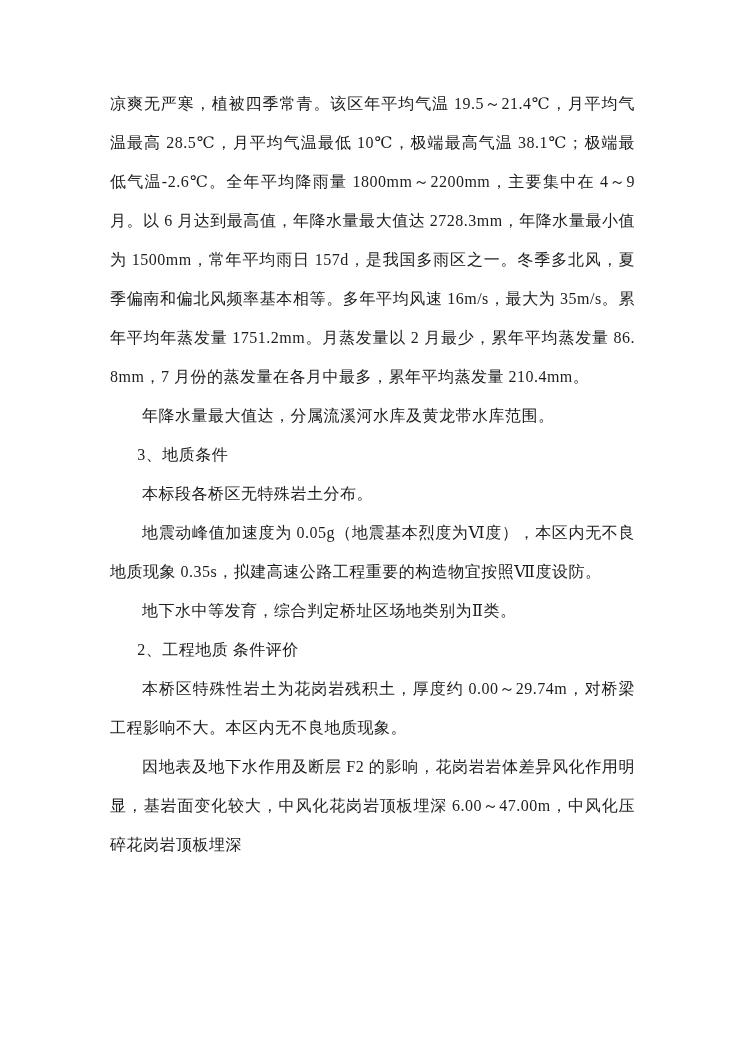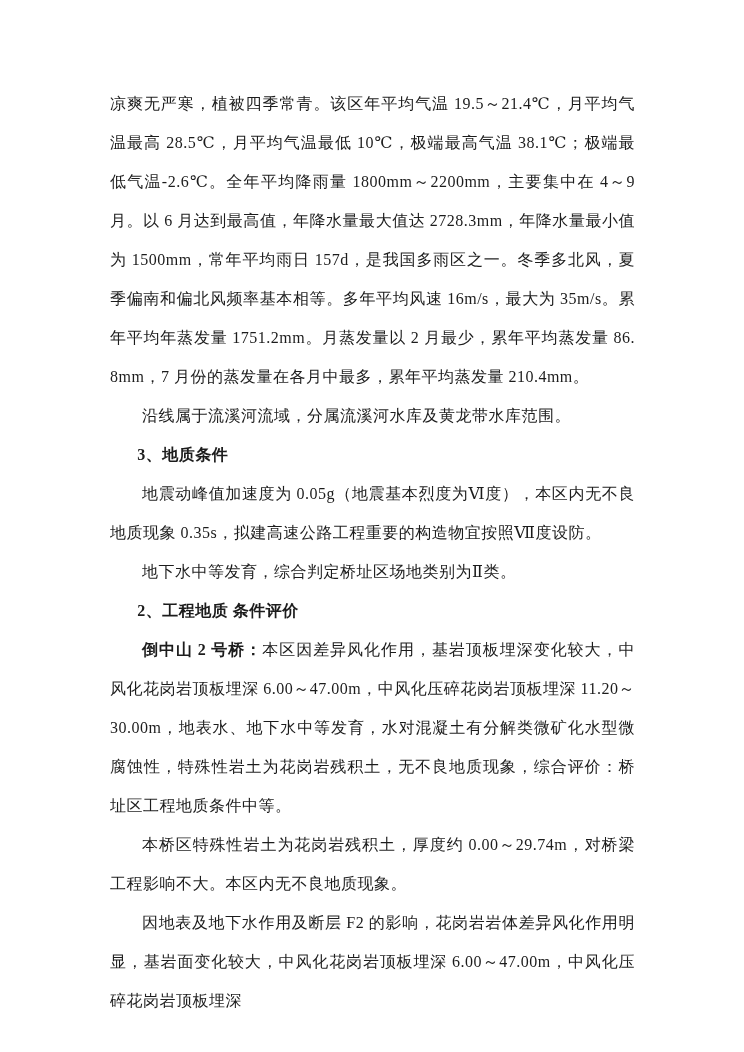--- a/index.html
+++ b/index.html
@@ -28,46 +28,46 @@
     line-height: 39px;
     text-align: justify;
     text-justify: inter-ideograph;
     letter-spacing: 0.5px;
     word-break: break-all;
   }
   .indent {
     text-indent: 2em;
   }
   .heading {
-    font-weight: bold;
+    font-weight: normal;
     text-indent: 1.7em;
   }
   .bold {
     font-weight: bold;
   }
 </style>
 </head>
 <body>
 
 <div class="page">
   <div class="content">
 
     <p class="para">凉爽无严寒，植被四季常青。该区年平均气温 19.5～21.4℃，月平均气温最高 28.5℃，月平均气温最低 10℃，极端最高气温 38.1℃；极端最低气温-2.6℃。全年平均降雨量 1800mm～2200mm，主要集中在 4～9 月。以 6 月达到最高值，年降水量最大值达 2728.3mm，年降水量最小值为 1500mm，常年平均雨日 157d，是我国多雨区之一。冬季多北风，夏季偏南和偏北风频率基本相等。多年平均风速 16m/s，最大为 35m/s。累年平均年蒸发量 1751.2mm。月蒸发量以 2 月最少，累年平均蒸发量 86.8mm，7 月份的蒸发量在各月中最多，累年平均蒸发量 210.4mm。</p>
 
-    <p class="para indent">沿线属于流溪河流域，分属流溪河水库及黄龙带水库范围。</p>
+    <p class="para indent">年降水量最大值达，分属流溪河水库及黄龙带水库范围。</p>
 
     <p class="para heading">3、地质条件</p>
 
+    <p class="para indent">本标段各桥区无特殊岩土分布。</p>
 
     <p class="para indent">地震动峰值加速度为 0.05g（地震基本烈度为Ⅵ度），本区内无不良地质现象 0.35s，拟建高速公路工程重要的构造物宜按照Ⅶ度设防。</p>
 
     <p class="para indent">地下水中等发育，综合判定桥址区场地类别为Ⅱ类。</p>
 
     <p class="para heading">2、工程地质 条件评价</p>
 
-    <p class="para indent"><span class="bold">倒中山 2 号桥：</span><span>本区因差异风化作用，基岩顶板埋深变化较大，中风化花岗岩顶板埋深 6.00～47.00m，中风化压碎花岗岩顶板埋深 11.20～30.00m，地表水、地下水中等发育，水对混凝土有分解类微矿化水型微腐蚀性，特殊性岩土为花岗岩残积土，无不良地质现象，综合评价：桥址区工程地质条件中等。</span></p>
 
     <p class="para indent">本桥区特殊性岩土为花岗岩残积土，厚度约 0.00～29.74m，对桥梁工程影响不大。本区内无不良地质现象。</p>
 
     <p class="para indent">因地表及地下水作用及断层 F2 的影响，花岗岩岩体差异风化作用明显，基岩面变化较大，中风化花岗岩顶板埋深 6.00～47.00m，中风化压碎花岗岩顶板埋深</p>
 
   </div>
 </div>
 
 </body></html>

